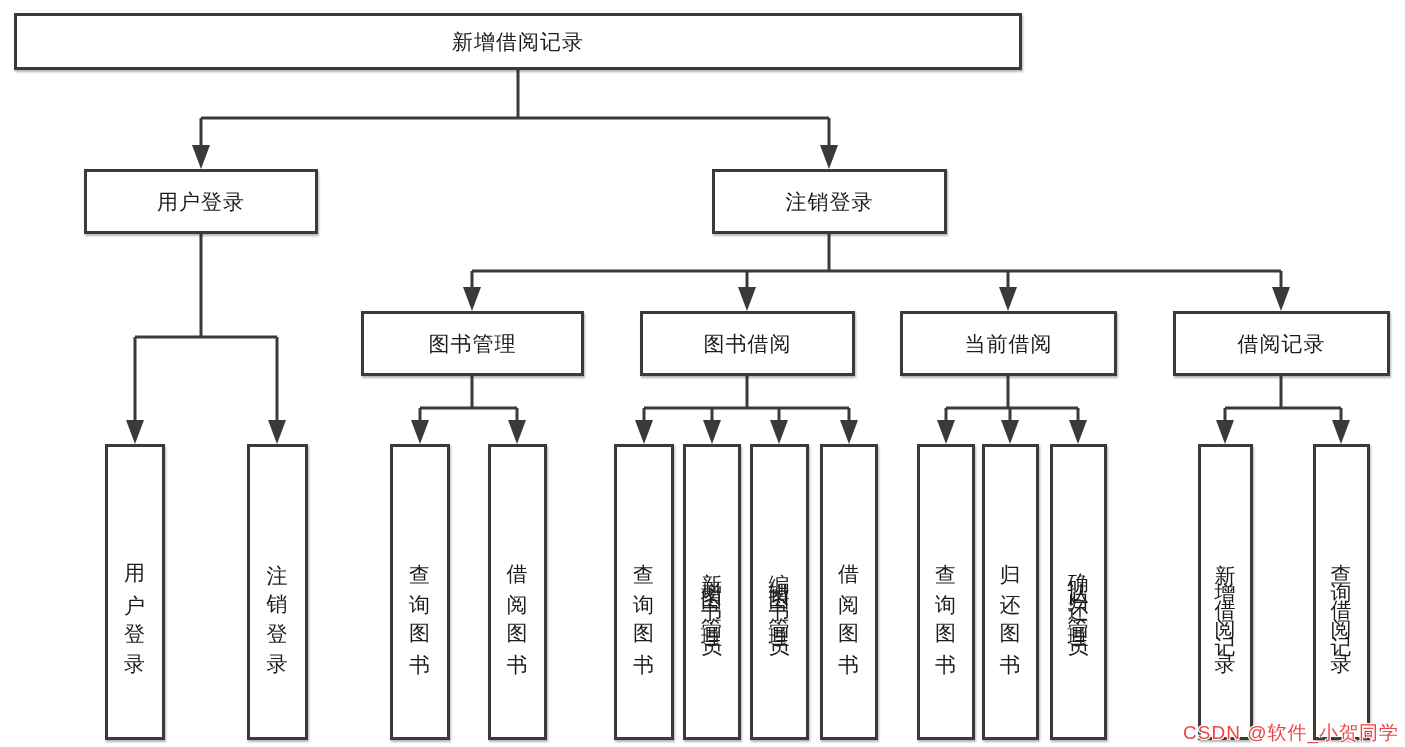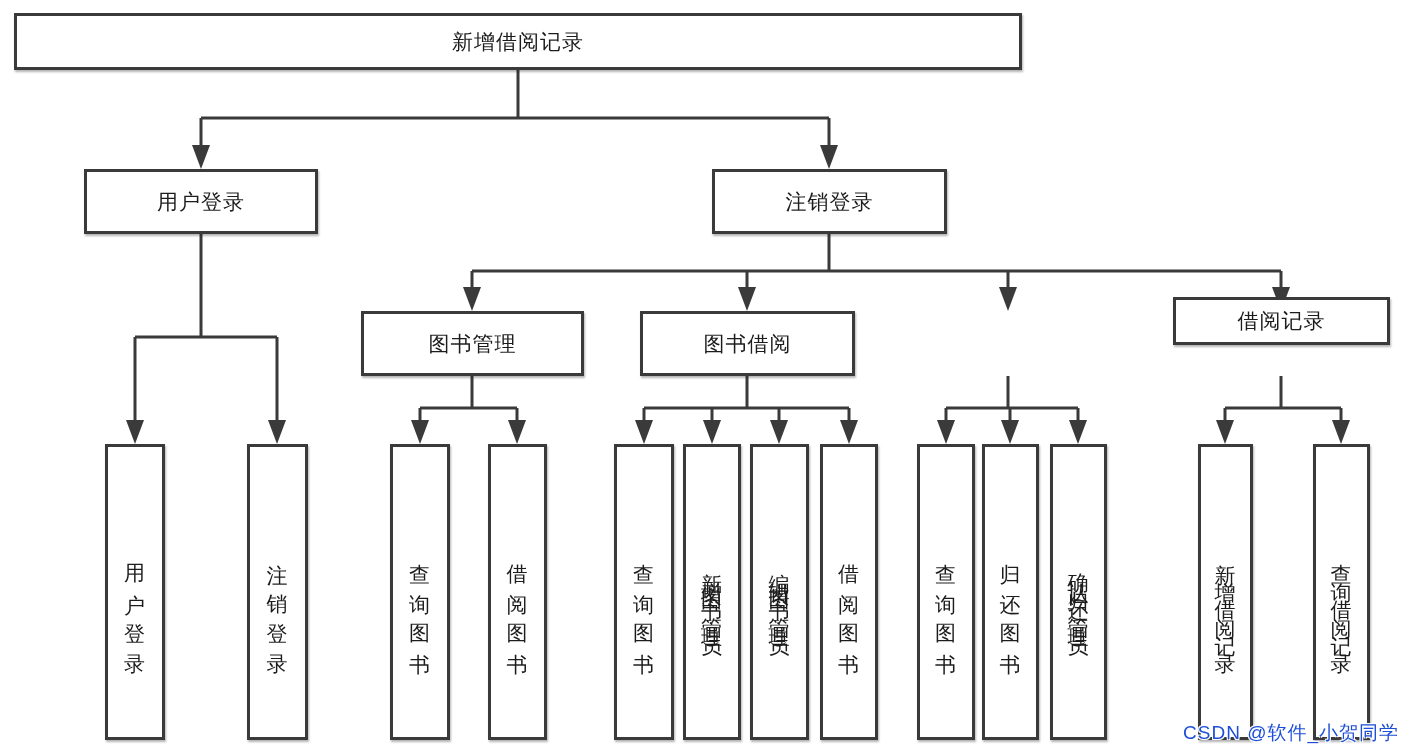--- a/index.html
+++ b/index.html
@@ -47,21 +47,21 @@
     line-height: 1;
     color: #1c1c1c;
     white-space: nowrap;
   }
   .watermark {
     position: absolute;
     right: 6px;
     bottom: 1px;
     z-index: 5;
     font-size: 19px;
-    color: #1d4ed8;
+    color: #ef4444;
     text-shadow: 1px 1px 0 #ffffff, -1px -1px 0 #ffffff, 1px -1px 0 #ffffff, -1px 1px 0 #ffffff;
     letter-spacing: 1px;
   }
 </style>
 </head>
 <body>
 
 <div class="canvas">
 
   <svg class="wires" width="1405" height="747" viewBox="0 0 1405 747">
@@ -104,21 +104,22 @@
     </g>
   </svg>
 
   <div class="node h" style="left:14px;top:13px;width:1008px;height:57px">新增借阅记录</div>
 
   <div class="node h" style="left:84px;top:169px;width:234px;height:65px">用户登录</div>
   <div class="node h" style="left:712px;top:169px;width:235px;height:65px">注销登录</div>
 
   <div class="node h" style="left:361px;top:311px;width:223px;height:65px">图书管理</div>
   <div class="node h" style="left:640px;top:311px;width:215px;height:65px">图书借阅</div>
-  <div class="node h" style="left:1173px;top:297px;width:217px;height:48px">借阅记录</div>
+  <div class="node h" style="left:900px;top:311px;width:217px;height:65px">当前借阅</div>
+  <div class="node h" style="left:1173px;top:311px;width:217px;height:65px">借阅记录</div>
 
   <div class="node leaf" style="left:105px;top:444px;width:60px;height:296px">
     <span class="v-label" style="letter-spacing: 30px; padding-top: 30px;">用户登录</span>
   </div>
   <div class="node leaf" style="left:247px;top:444px;width:61px;height:296px">
     <span class="v-label" style="letter-spacing: 30px; padding-top: 30px;">注销登录</span>
   </div>
 
   <div class="node leaf" style="left:390px;top:444px;width:60px;height:296px">
     <span class="v-label" style="letter-spacing: 30px; padding-top: 30px;">查询图书</span>

